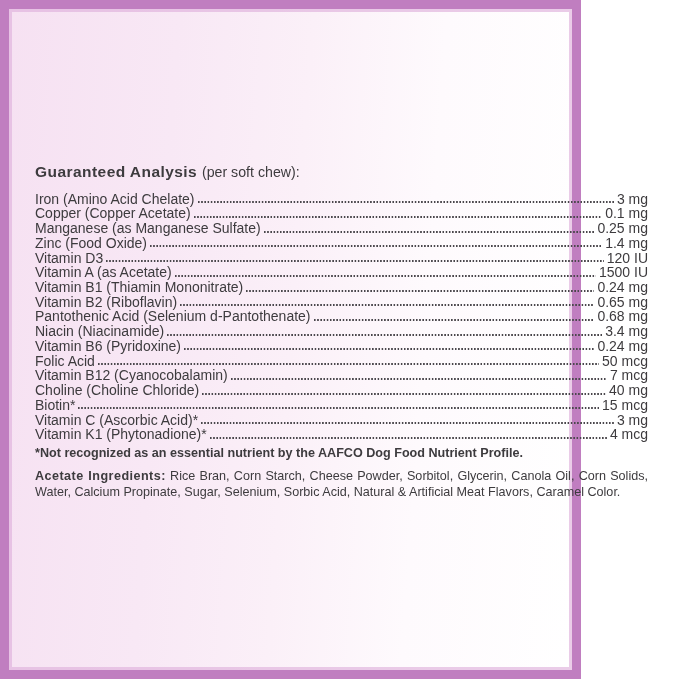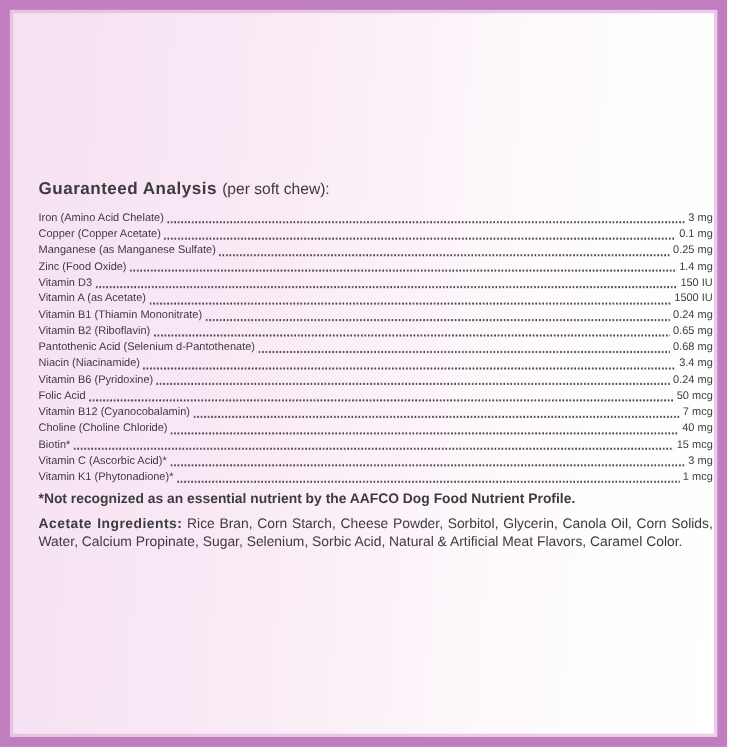--- a/index.html
+++ b/index.html
@@ -4,21 +4,21 @@
 <style>
   html, body {
     margin: 0;
     padding: 0;
     width: 679px;
     height: 679px;
     overflow: hidden;
   }
   .canvas {
     position: relative;
-    width: 661px;
+    width: 581px;
     height: 679px;
     box-sizing: border-box;
     border: 9px solid #c07ec0;
     box-shadow: inset 0 0 0 3px rgba(222, 177, 220, 0.65);
     background: linear-gradient(94deg,
       #f6e1f2 0%,
       #f8e8f5 28%,
       #fbf0f8 50%,
       #fefafd 72%,
       #ffffff 100%);
@@ -43,21 +43,21 @@
     letter-spacing: 0;
     font-size: 14.2px;
   }
   .rows {
     margin-top: 9px;
   }
   .row {
     display: flex;
     align-items: flex-end;
     height: 14.72px;
-    font-size: 10px;
+    font-size: 14px;
     line-height: 14px;
   }
   .row .name {
     white-space: nowrap;
     flex: 0 0 auto;
   }
   .row .leader {
     flex: 1 1 auto;
     position: relative;
     margin: 0 2px;
@@ -128,21 +128,21 @@
 
         <div class="row">
           <span class="name">Zinc (Food Oxide)</span>
           <span class="leader"></span>
           <span class="amount">1.4 mg</span>
         </div>
 
         <div class="row">
           <span class="name">Vitamin D3</span>
           <span class="leader"></span>
-          <span class="amount">150 IU</span>
+          <span class="amount">120 IU</span>
         </div>
 
         <div class="row">
           <span class="name">Vitamin A (as Acetate)</span>
           <span class="leader"></span>
           <span class="amount">1500 IU</span>
         </div>
 
 
         <div class="row">
@@ -201,21 +201,21 @@
 
         <div class="row">
           <span class="name">Vitamin C (Ascorbic Acid)*</span>
           <span class="leader"></span>
           <span class="amount">3 mg</span>
         </div>
 
         <div class="row">
           <span class="name">Vitamin K1 (Phytonadione)*</span>
           <span class="leader"></span>
-          <span class="amount">1 mcg</span>
+          <span class="amount">4 mcg</span>
         </div>
       </div>
 
     <p class="footnote">*Not recognized as an essential nutrient by the AAFCO Dog Food Nutrient Profile.</p>
 
     <p class="inactive">
       <span class="inactive-label">Acetate Ingredients:</span>
       <span>Rice Bran, Corn Starch, Cheese Powder, Sorbitol, Glycerin, Canola Oil, Corn Solids, Water, Calcium Propinate, Sugar, Selenium, Sorbic Acid, Natural &amp; Artificial Meat Flavors, Caramel Color.</span>
     </p>
 

